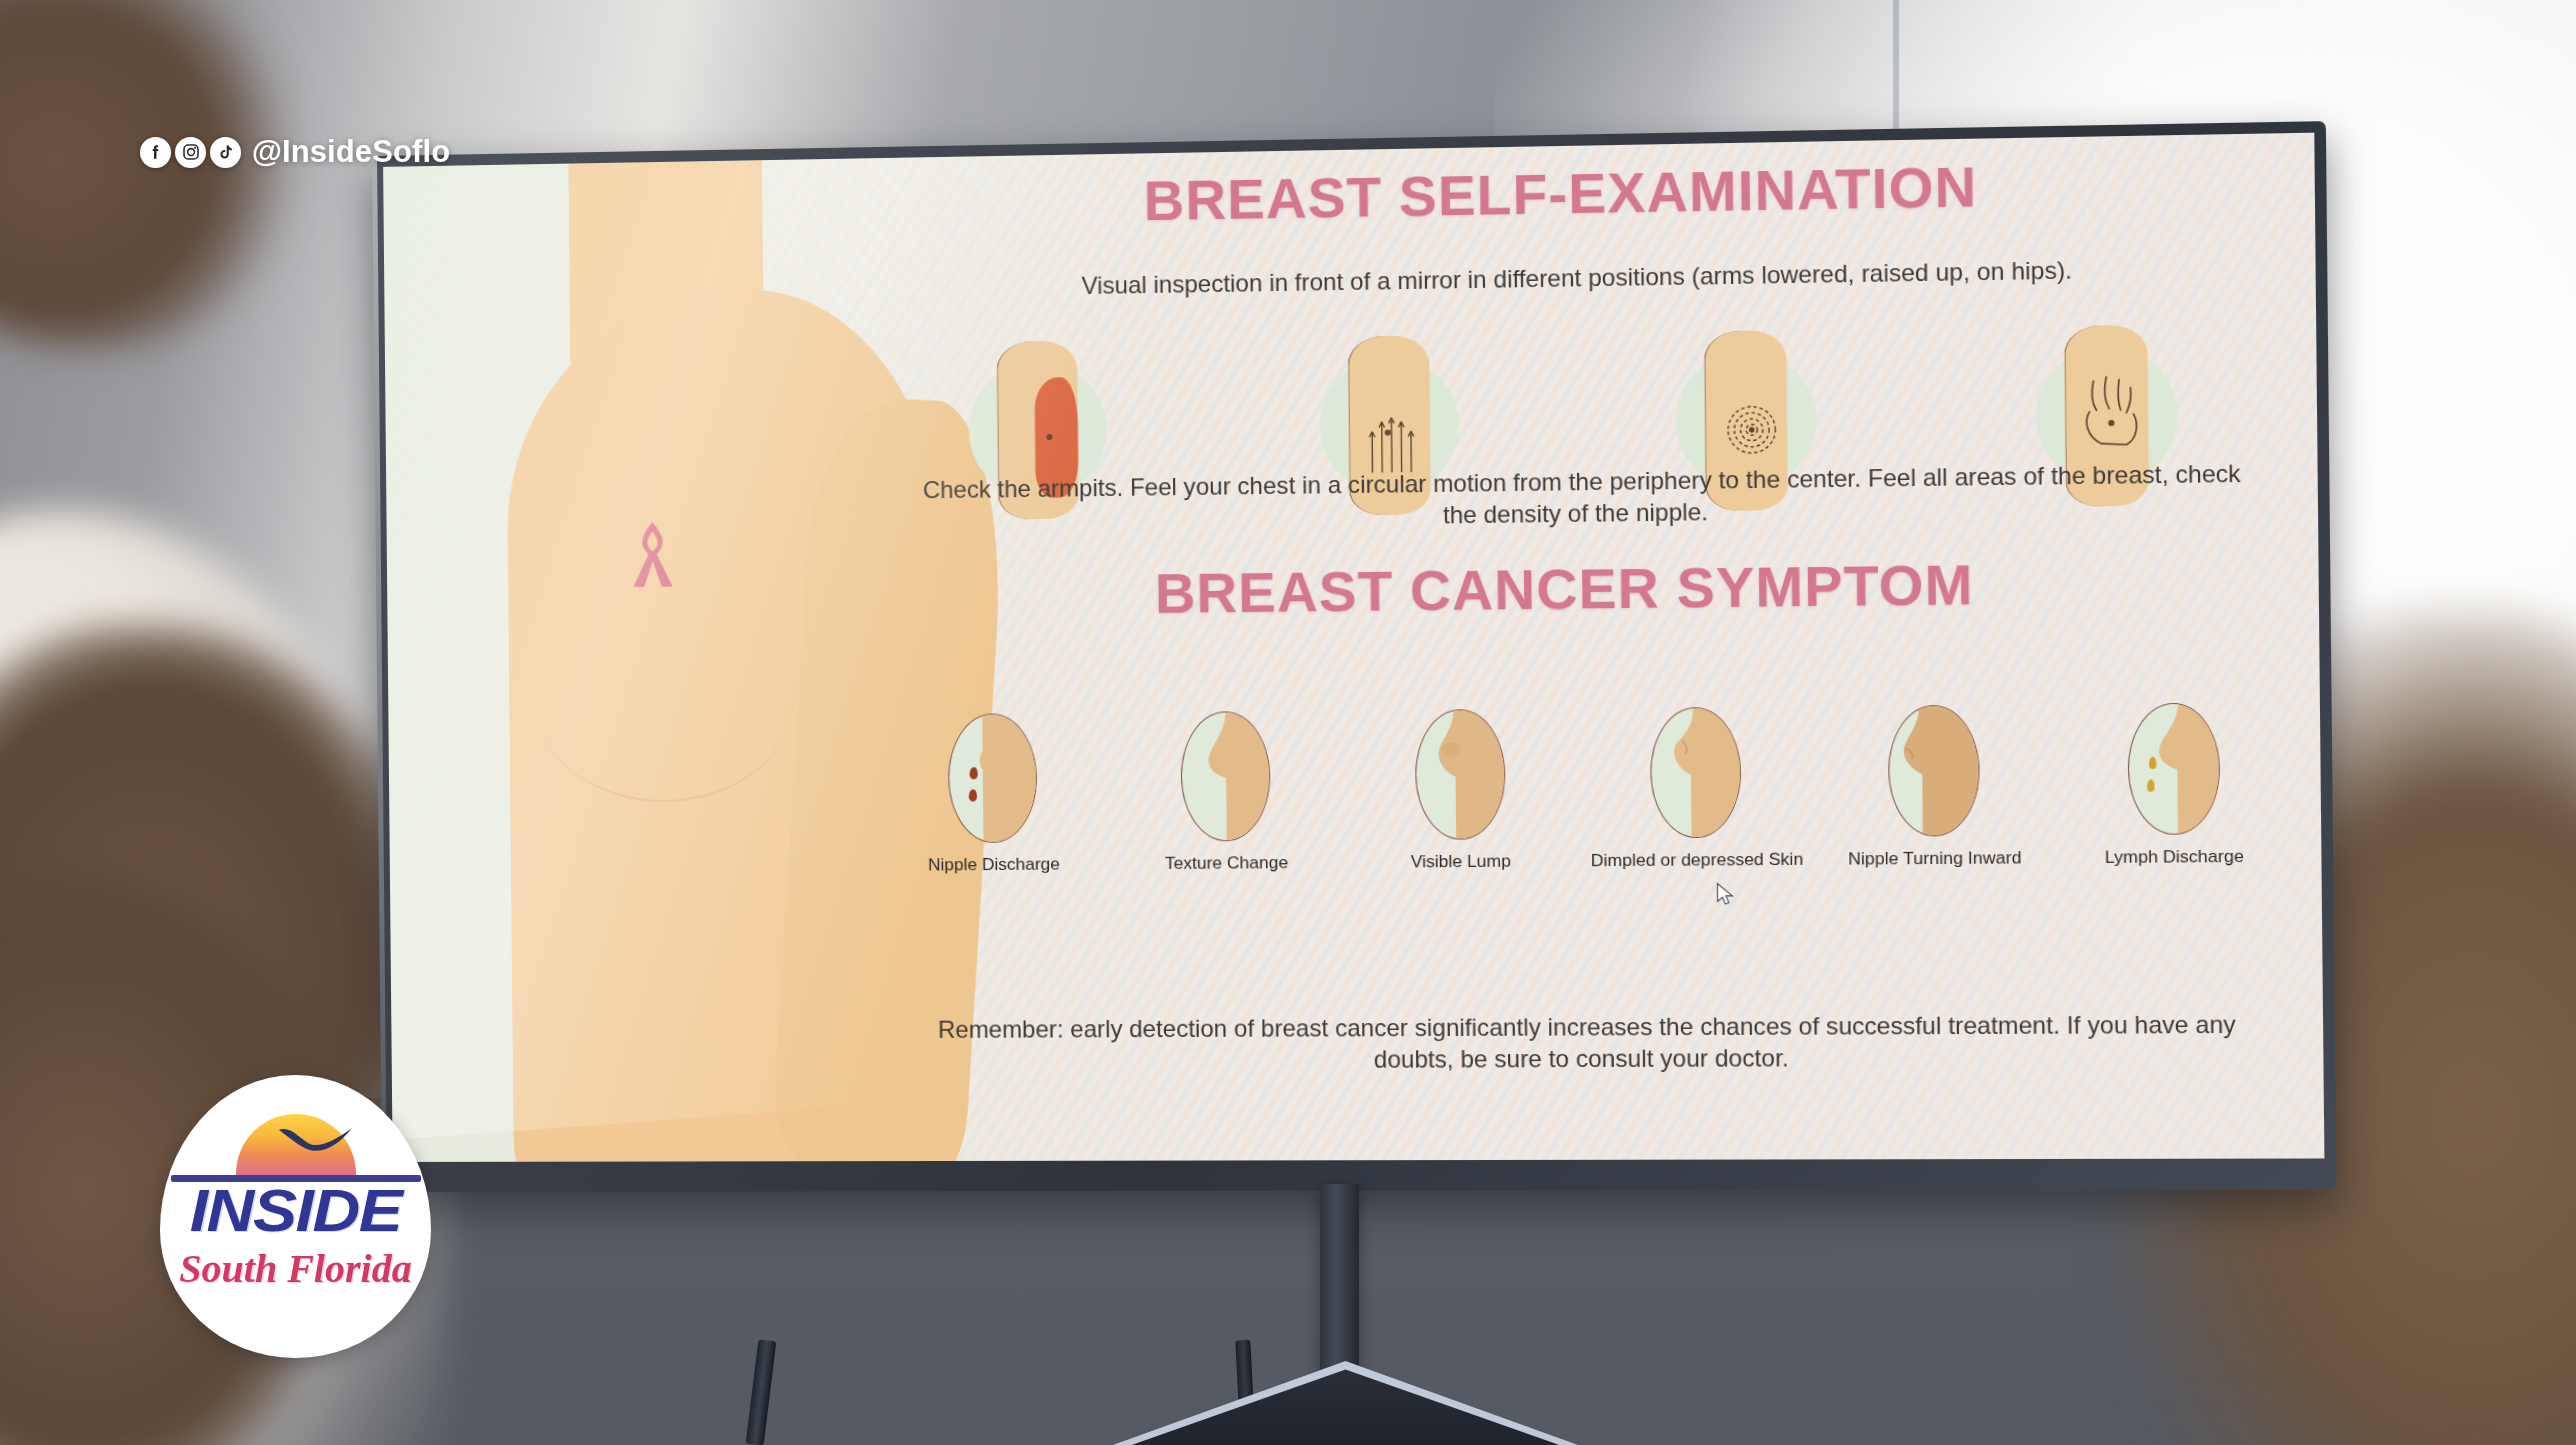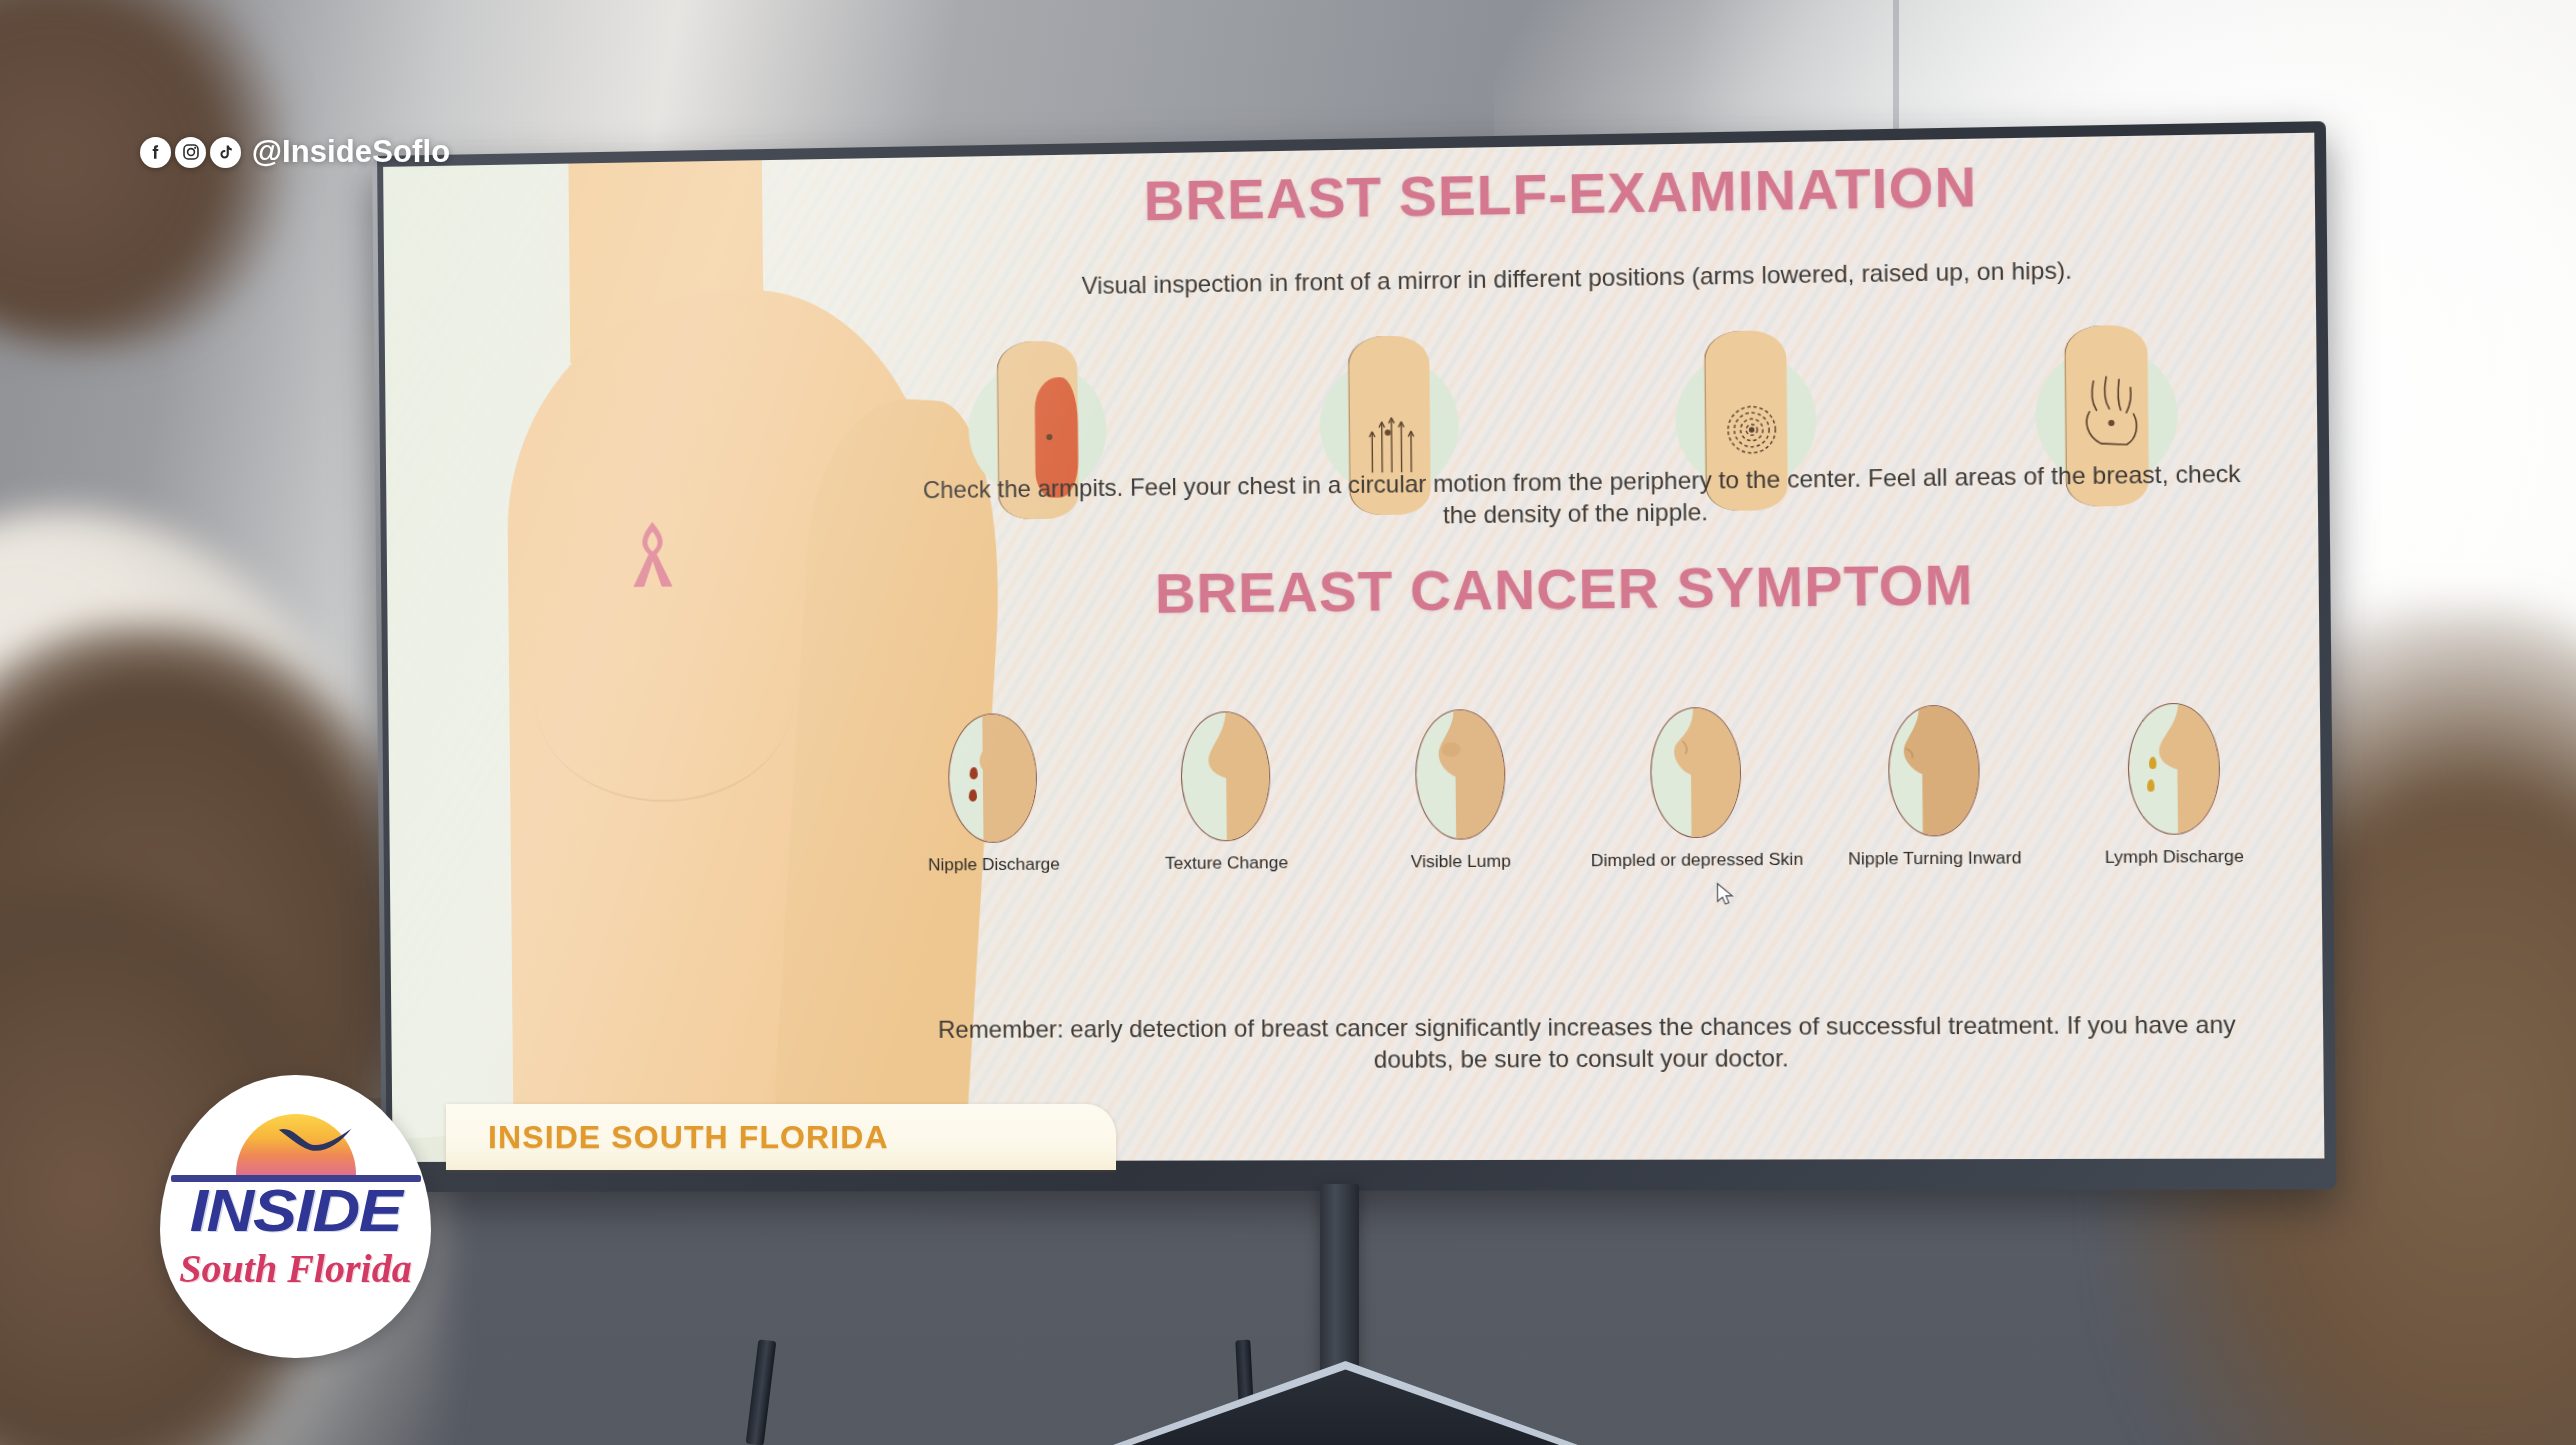--- a/index.html
+++ b/index.html
@@ -537,23 +537,20 @@
     </div>
     <div class="si">
       <svg width="19" height="19" viewBox="0 0 24 24">
           <path d="M16.2 3.2c.4 2 1.8 3.4 3.8 3.6v2.6c-1.4 0-2.7-.4-3.8-1.2v5.9c0 3.1-2.3 5.5-5.3 5.5S5.6 17.2 5.6 14.2c0-2.9 2.3-5.3 5.2-5.3.3 0 .6 0 .9.1v2.7c-.3-.1-.6-.2-.9-.2-1.5 0-2.6 1.2-2.6 2.7s1.2 2.7 2.7 2.7 2.6-1.2 2.6-2.8V3.2h2.7z" fill="#2b2b2b"></path>
         </svg>
     </div>
     <span id="social-handle">@InsideSoflo</span>
   </div>
 
   <div id="lower-third">
-    <div id="kicker-tab">
-      <span id="kicker-text">INSIDE SOUTH FLORIDA</span>
-    </div>
   </div>
 
   <div id="logo-badge">
     <div id="logo-inner">
       <div class="logo-sun"></div>
       <svg style="position:absolute;left:116px;top:48px;" width="81" height="35" viewBox="0 0 120 52">
         <path d="M4 10 C22 4, 34 22, 48 30 C62 38, 84 28, 112 8 C96 30, 70 46, 50 40 C32 34, 18 20, 4 10 Z" fill="#2b3560"></path>
       </svg>
       <div class="logo-hbar"></div>
       <div class="logo-inside">INSIDE</div>

